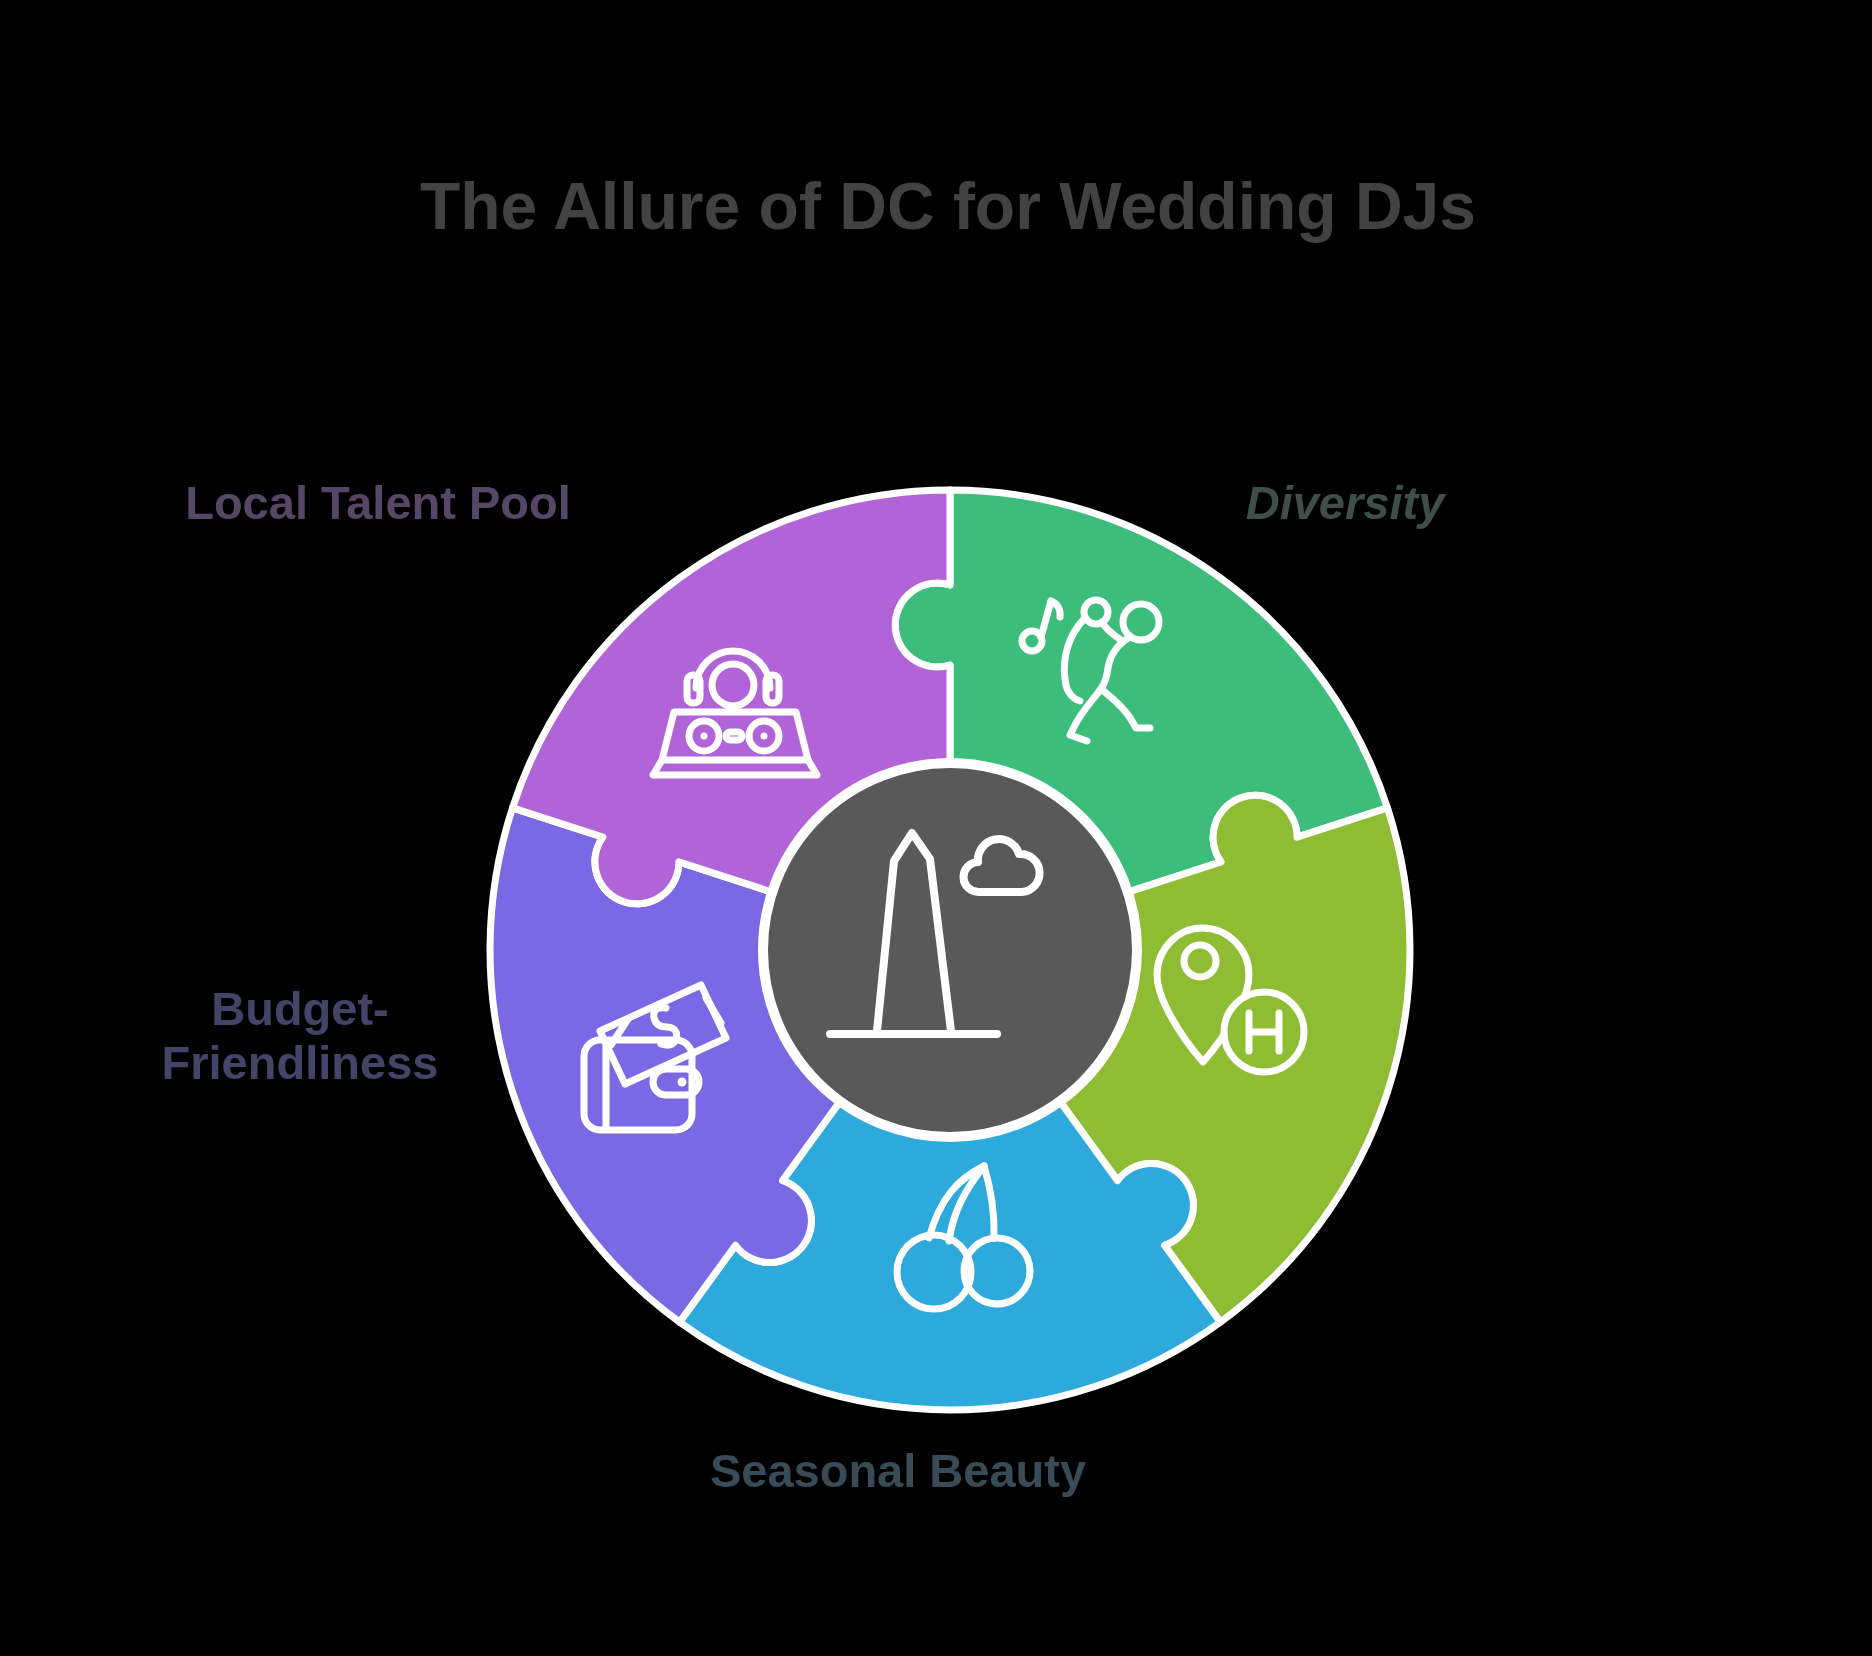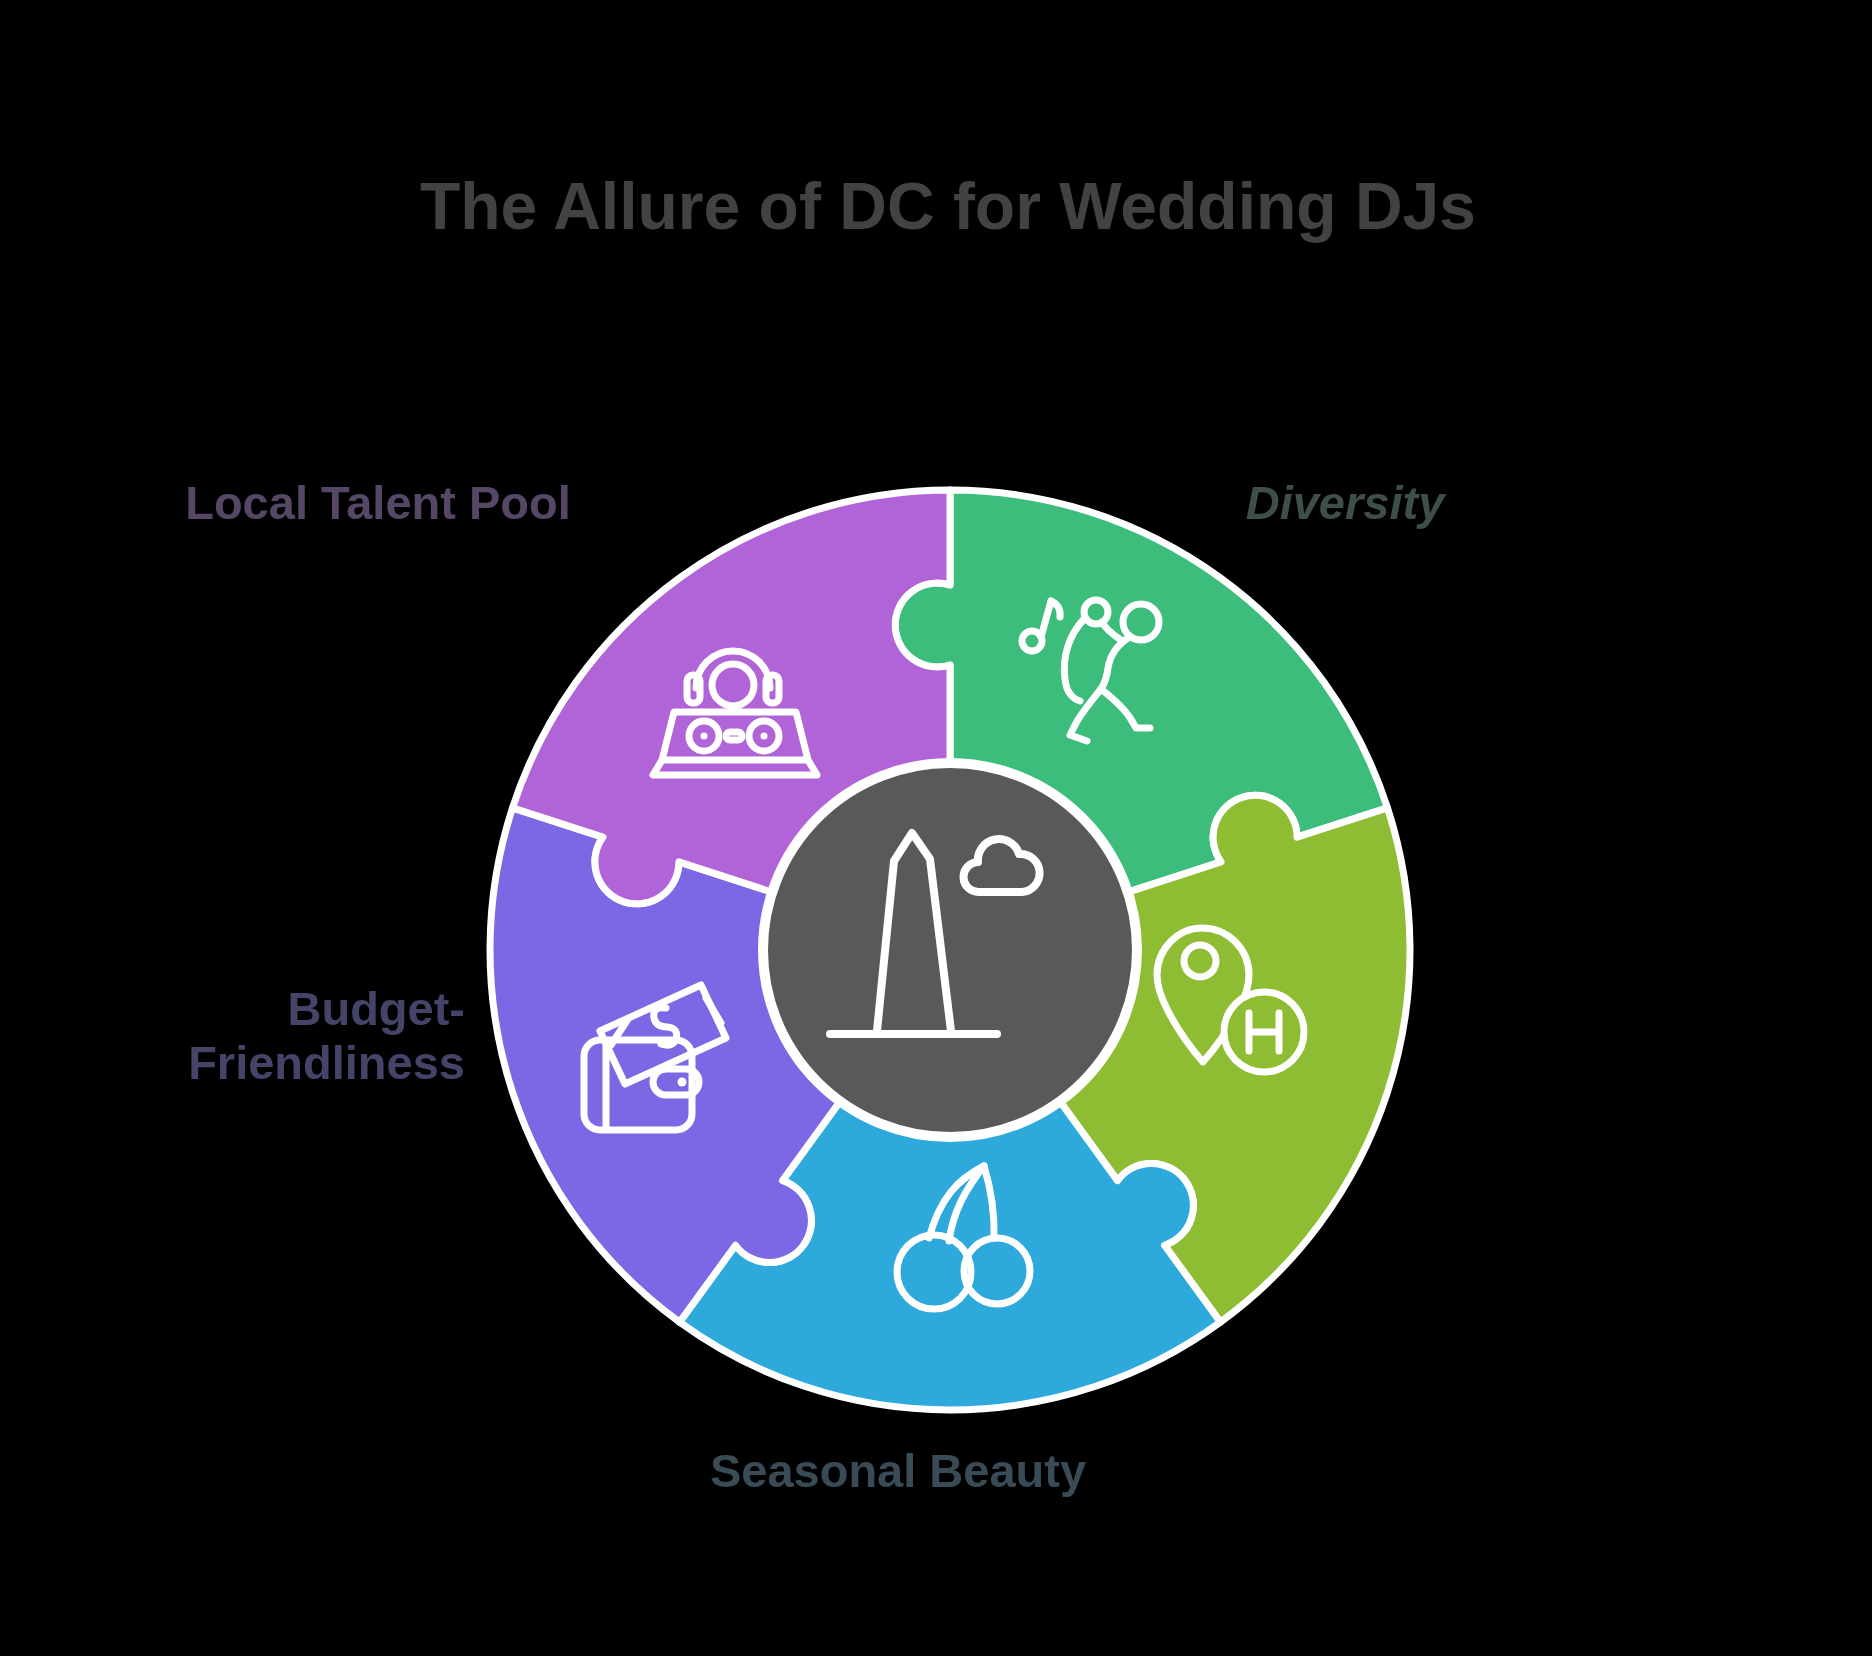--- a/index.html
+++ b/index.html
@@ -7,21 +7,21 @@
     width:1872px;height:1656px;position:relative;overflow:hidden;
     font-family:"Liberation Sans", sans-serif;
   }
   .stage{position:absolute;left:0;top:0;width:1872px;height:1656px;}
   .title{
     position:absolute;left:948px;top:154px;transform:translateX(-50%);
     font-size:66px;font-weight:bold;white-space:nowrap;letter-spacing:0px;margin-top:14px;
   }
   .seg-label{
     position:absolute;transform:translateX(-50%);
-    font-size:47px;font-weight:bold;text-align:right;line-height:1.15;
+    font-size:47px;font-weight:bold;text-align:center;line-height:1.15;
     white-space:nowrap;
   }
   .seg-label.wrap{white-space:normal;width:330px;}
   svg{position:absolute;left:0;top:0;}
   .icon-stroke{stroke:#ffffff;fill:none;stroke-linecap:round;stroke-linejoin:round;}
 </style>
 </head>
 <body style="background: rgb(0, 0, 0);">
 
 <div class="stage">

